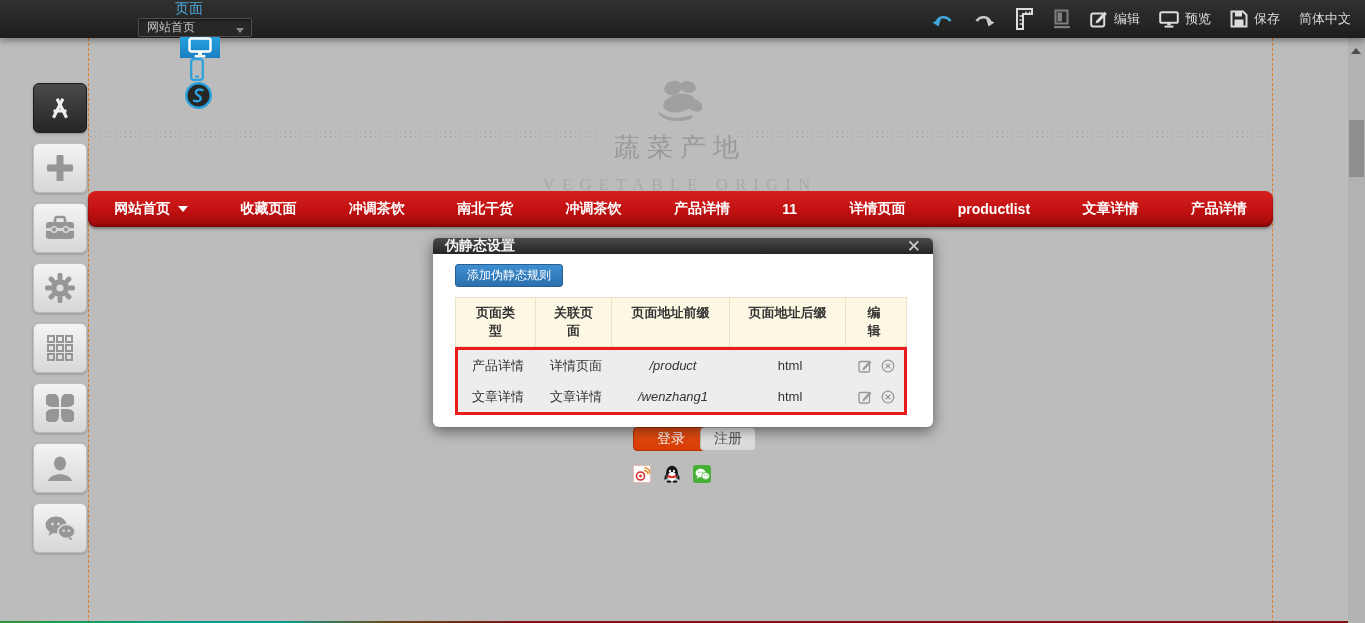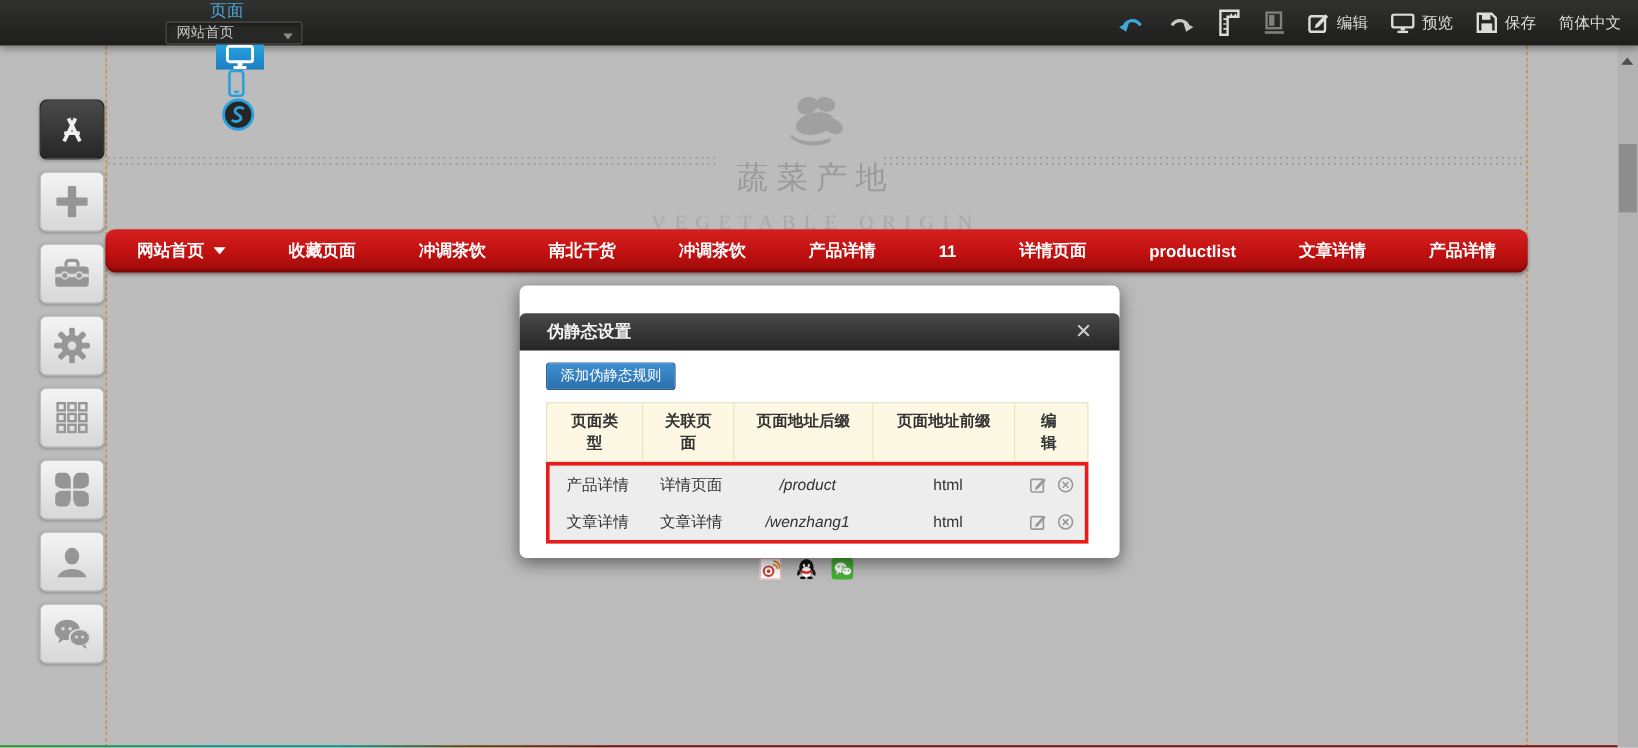--- a/index.html
+++ b/index.html
@@ -78,22 +78,22 @@
     background:linear-gradient(#f3f3f3,#d6d6d6); border:1px solid #bdbdbd; border-radius:4px;
     color:#555; font-size:14px; display:flex; align-items:center; justify-content:center; cursor:pointer; }
   .social { position:absolute; left:633px; top:465px; z-index:8; display:flex; gap:12px; align-items:center; }
   .soc { width:18px; height:18px; cursor:pointer; }
   .soc-weibo { background:#fdfdfd; border:1px solid #e5b9b9; }
   .soc-wechat { background:#45b035; border-radius:3px; display:flex; align-items:center; justify-content:center; }
 
   
   .modal { position:absolute; left:433px; top:238px; width:500px; z-index:100;
     background:#fff; border-radius:6px; box-shadow:0 4px 14px rgba(0,0,0,.5); }
-  .modal-head { height:31px; background:linear-gradient(#4a4a4a,#252525);
-    border-radius:5px 5px 0 0; display:flex; align-items:center; padding:0 23px;margin-top:23px; }
+  .modal-head { height:16px; background:linear-gradient(#4a4a4a,#252525);
+    border-radius:5px 5px 0 0; display:flex; align-items:center; padding:0 12px; }
   .modal-title { color:#f2f2f2; font-size:14px; font-weight:bold; flex:1; }
   .modal-close { color:#cfcfcf; font-size:17px; cursor:pointer; line-height:1; }
   .modal-body { padding:10px 22px 12px; }
   .add-rule { display:inline-block; background:linear-gradient(#3d8fd0,#2c6fae);
     border:1px solid #275f95; border-radius:3px; color:#fff; font-size:12px;
     padding:2px 11px; cursor:pointer; }
   .rule-table { margin-top:10px; width:452px; font-size:13px; color:#333; }
   .rt-head { display:flex; background:#fcf8e3; border:1px solid #e9e4c9; }
   .rt-hcell { padding:6px 18px; font-weight:bold; text-align:center;
     border-right:1px solid #e9e4c9; }
@@ -390,22 +390,22 @@
     <div class="modal-head">
       <span class="modal-title">伪静态设置</span>
       <span class="modal-close">✕</span>
     </div>
     <div class="modal-body">
       <span class="add-rule">添加伪静态规则</span>
       <div class="rule-table">
         <div class="rt-head">
           <div class="rt-hcell c1">页面类型</div>
           <div class="rt-hcell c2">关联页面</div>
+          <div class="rt-hcell c3">页面地址前缀</div>
           <div class="rt-hcell c4">页面地址后缀</div>
-          <div class="rt-hcell c3">页面地址前缀</div>
           <div class="rt-hcell c5">编辑</div>
         </div>
         <div class="rt-body">
           <div class="rt-row">
             <div class="rt-cell c1">产品详情</div>
             <div class="rt-cell c2">详情页面</div>
             <div class="rt-cell c3 prefix">/product</div>
             <div class="rt-cell c4">html</div>
             <div class="rt-cell c5 rt-actions">
               <svg width="14" height="14" viewBox="0 0 14 14">

